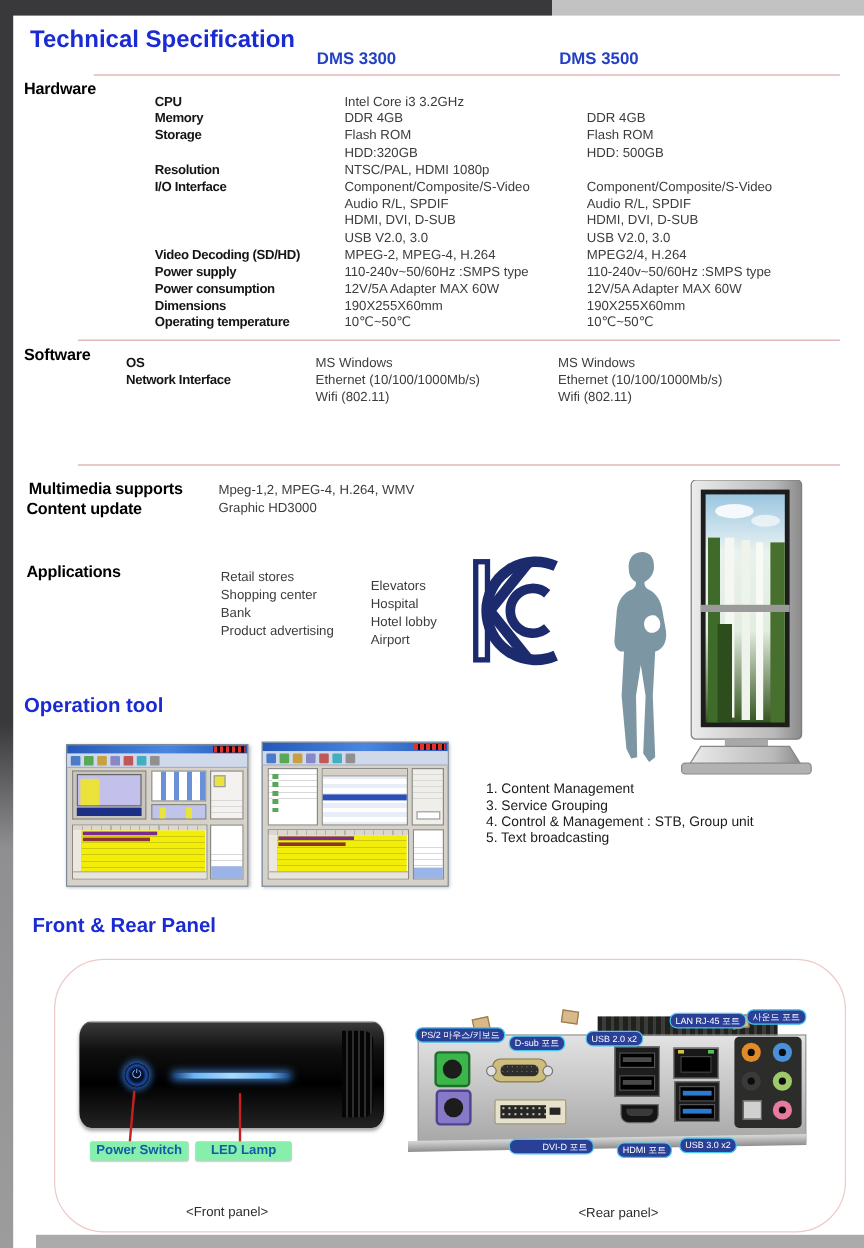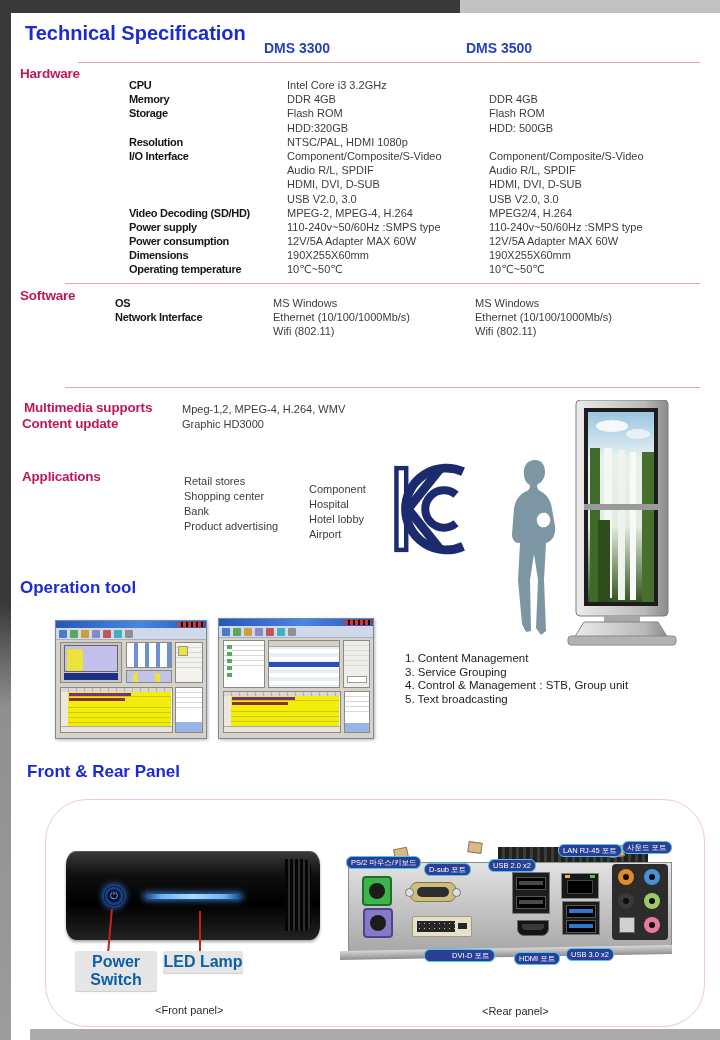--- a/index.html
+++ b/index.html
@@ -8,21 +8,21 @@
   .abs{position:absolute;}
   
   .topbar-dark{left:0;top:0;width:460px;height:13px;background:#39393b;}
   .topbar-silver{left:460px;top:0;width:260px;height:13px;background:#c2c2c2;}
   .leftstrip{left:0;top:0;width:11px;height:1040px;
      background:linear-gradient(180deg,#39393b 0%,#39393b 58%,#8f8f92 68%,#9c9c9c 100%);}
   .bottombar{left:30px;top:1029px;width:690px;height:11px;background:#ababab;}
   
   .h-title{left:25px;top:22px;font-size:20px;font-weight:bold;color:#1b2bd4;}
   .col-head{font-size:14px;font-weight:bold;color:#2440c4;}
-  .sec-head{font-size:13.5px;font-weight:bold;color:#be185d;letter-spacing:-0.2px;}
+  .sec-head{font-size:13.5px;font-weight:bold;color:#000000;letter-spacing:-0.2px;}
   .blue-head{font-size:17px;font-weight:bold;color:#1b2bd4;}
   .redline{height:1px;background:#dda6a6;}
   
   .specs{left:105px;width:606px;font-size:11px;}
   .srow{display:flex;height:14.2px;line-height:14.2px;}
   .srow .cl{width:158px;font-weight:bold;color:#151515;letter-spacing:-0.3px;}
   .srow .ca{width:202px;color:#3c3c3c;}
   .srow .cb{flex:1;color:#3c3c3c;}
   .val{font-size:11px;color:#3c3c3c;line-height:15px;}
   .list{font-size:11px;color:#3c3c3c;line-height:15px;}
@@ -37,21 +37,21 @@
   .powerbtn{position:absolute;left:38px;top:34px;width:20px;height:20px;border-radius:50%;
      background:radial-gradient(circle,#061026 38%,#1d49a8 58%,#02060f 74%);
      box-shadow:0 0 6px 2px rgba(60,140,255,.75);color:#7db6ff;font-size:10px;
      line-height:20px;text-align:center;}
   .ledstrip{position:absolute;left:78px;top:42px;width:98px;height:5px;border-radius:3px;
      background:linear-gradient(90deg,#123c78,#6ab4f8 18%,#a8dcff 50%,#6ab4f8 82%,#123c78);
      box-shadow:0 0 7px 1px rgba(80,160,255,.85);}
   .grille{position:absolute;right:9px;top:7px;width:26px;height:72px;border-radius:0 8px 8px 0;
      background:repeating-linear-gradient(90deg,#050505 0 3px,#2e2e2e 3px 5px);}
   .callout{width:2px;background:#c42222;}
-  .cyanlabel{background:#e5e5e5;color:#0e5fa6;font-weight:bold;font-size:16px;
+  .cyanlabel{background:#86efac;color:#0e5fa6;font-weight:bold;font-size:11px;
      text-align:center;padding:2px 0;border-radius:2px;box-shadow:0 1px 1px rgba(0,0,0,.2);}
   
   .mobo-base{left:348px;top:862px;width:322px;height:88px;
      background:linear-gradient(180deg,#e2e2e2,#a8a8a8);border:1px solid #8c8c8c;}
   .mobo-edge{left:340px;top:948px;width:332px;height:9px;background:linear-gradient(180deg,#d8d8d8,#8f8f8f);
      transform:skewY(-1deg);}
   .heatsink{left:498px;top:847px;width:150px;height:22px;
      background:repeating-linear-gradient(90deg,#20201e 0 4px,#3c3c38 4px 7px);}
   .clip{width:12px;height:9px;background:#d8b98a;border:1px solid #9a7a4a;}
   .port-ps2{width:26px;height:26px;border-radius:4px;}
@@ -175,21 +175,21 @@
     </div>
   <div class="srow">
       <span class="cl">Operating temperature</span>
       <span class="ca">10℃~50℃</span>
       <span class="cb">10℃~50℃</span>
     </div>
 </div>
 
 <div class="abs redline" style="left:65px;top:283px;width:635px;"></div>
 <div class="abs sec-head" style="left:20px;top:288px;">Software</div>
-<div class="abs specs" style="top:296px;margin-left:10px;">
+<div class="abs specs" style="top:296px;">
   <div class="srow">
       <span class="cl">OS</span>
       <span class="ca">MS Windows</span>
       <span class="cb">MS Windows</span>
     </div>
   <div class="srow">
       <span class="cl">Network Interface</span>
       <span class="ca">Ethernet (10/100/1000Mb/s)</span>
       <span class="cb">Ethernet (10/100/1000Mb/s)</span>
     </div>
@@ -207,21 +207,21 @@
 <div class="abs val" style="left:182px;top:417px;">Graphic HD3000</div>
 
 <div class="abs sec-head" style="left:22px;top:469px;">Applications</div>
 <div class="abs list" style="left:184px;top:474px;">
   <div>Retail stores</div>
   <div>Shopping center</div>
   <div>Bank</div>
   <div>Product advertising</div>
 </div>
 <div class="abs list" style="left:309px;top:482px;">
-  <div>Component</div>
+  <div>Elevators</div>
   <div>Hospital</div>
   <div>Hotel lobby</div>
   <div>Airport</div>
 </div>
 
 <svg class="abs" style="left:392px;top:450px;" width="80" height="118" viewBox="0 0 90 120">
   <rect x="5" y="14" width="11" height="92" fill="none" stroke="#1c2a6e" stroke-width="5"></rect>
   <line x1="18" y1="60" x2="54" y2="15" stroke="#1c2a6e" stroke-width="10"></line>
   <line x1="18" y1="60" x2="54" y2="105" stroke="#1c2a6e" stroke-width="10"></line>
   <path d="M80 18 A46 46 0 1 0 80 102" fill="none" stroke="#1c2a6e" stroke-width="10"></path>

